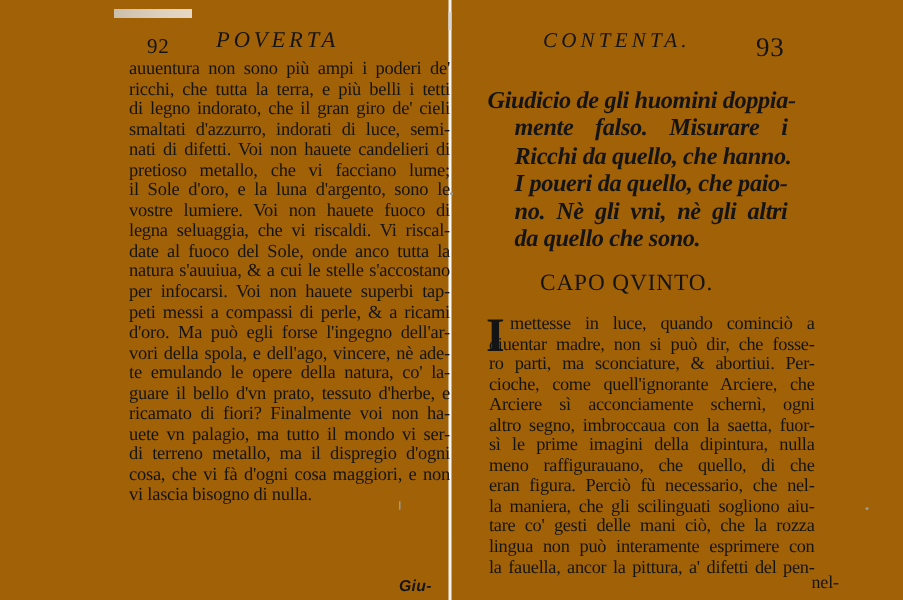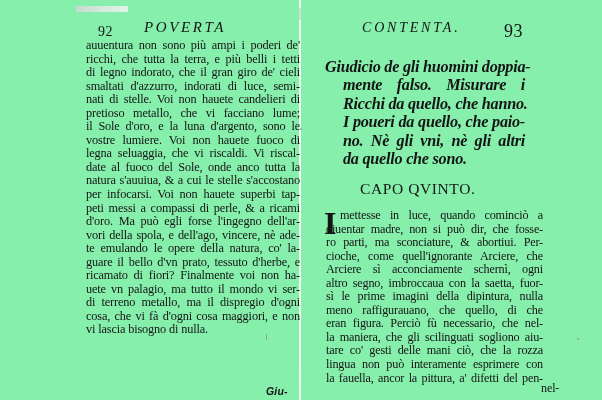--- a/index.html
+++ b/index.html
@@ -2,21 +2,21 @@
 <html><head>
   <meta charset="utf-8">
   <style>
     html, body { margin: 0; padding: 0; }
     body {
       width: 602px; height: 400px; overflow: hidden;
       background: #ffffff; position: relative;
       font-family: "Liberation Serif", "DejaVu Serif", serif;
       color: #141414;
     }
-    .spread { position: absolute; left: 0; top: 0; width: 602px; height: 400px; background: #86efac; }
+    .spread { position: absolute; left: 0; top: 0; width: 602px; height: 400px; background: #a16207; }
     .stamp {
       position: absolute; left: 76px; top: 6px; width: 52px; height: 6px;
       background: linear-gradient(90deg, #d6d6d6, #ececec 60%, #f6f6f6);
       opacity: .8;
     }
     .gutter {
       position: absolute; left: 299px; top: 0; width: 2px; height: 400px;
       background: linear-gradient(180deg, #f2f2f2, #fbfbfb 40%, #f4f4f4);
     }
     .gutter-mark {
@@ -88,21 +88,21 @@
   <div class="page-left">
     <div class="running-head">
       <span class="folio-left">92</span>
       <span class="head-left">POVERTA</span>
     </div>
     <div class="body-left">
       <div class="line">auuentura non sono più ampi i poderi de'</div>
       <div class="line">ricchi, che tutta la terra, e più belli i tetti</div>
       <div class="line">di legno indorato, che il gran giro de' cieli</div>
       <div class="line">smaltati d'azzurro, indorati di luce, semi-</div>
-      <div class="line">nati di stelle. Voi non hauete candelieri di</div>
+      <div class="line">nati di difetti. Voi non hauete candelieri di</div>
       <div class="line">pretioso metallo, che vi facciano lume;</div>
       <div class="line">il Sole d'oro, e la luna d'argento, sono le</div>
       <div class="line">vostre lumiere. Voi non hauete fuoco di</div>
       <div class="line">legna seluaggia, che vi riscaldi. Vi riscal-</div>
       <div class="line">date al fuoco del Sole, onde anco tutta la</div>
       <div class="line">natura s'auuiua, &amp; a cui le stelle s'accostano</div>
       <div class="line">per infocarsi. Voi non hauete superbi tap-</div>
       <div class="line">peti messi a compassi di perle, &amp; a ricami</div>
       <div class="line">d'oro. Ma può egli forse l'ingegno dell'ar-</div>
       <div class="line">vori della spola, e dell'ago, vincere, nè ade-</div>

